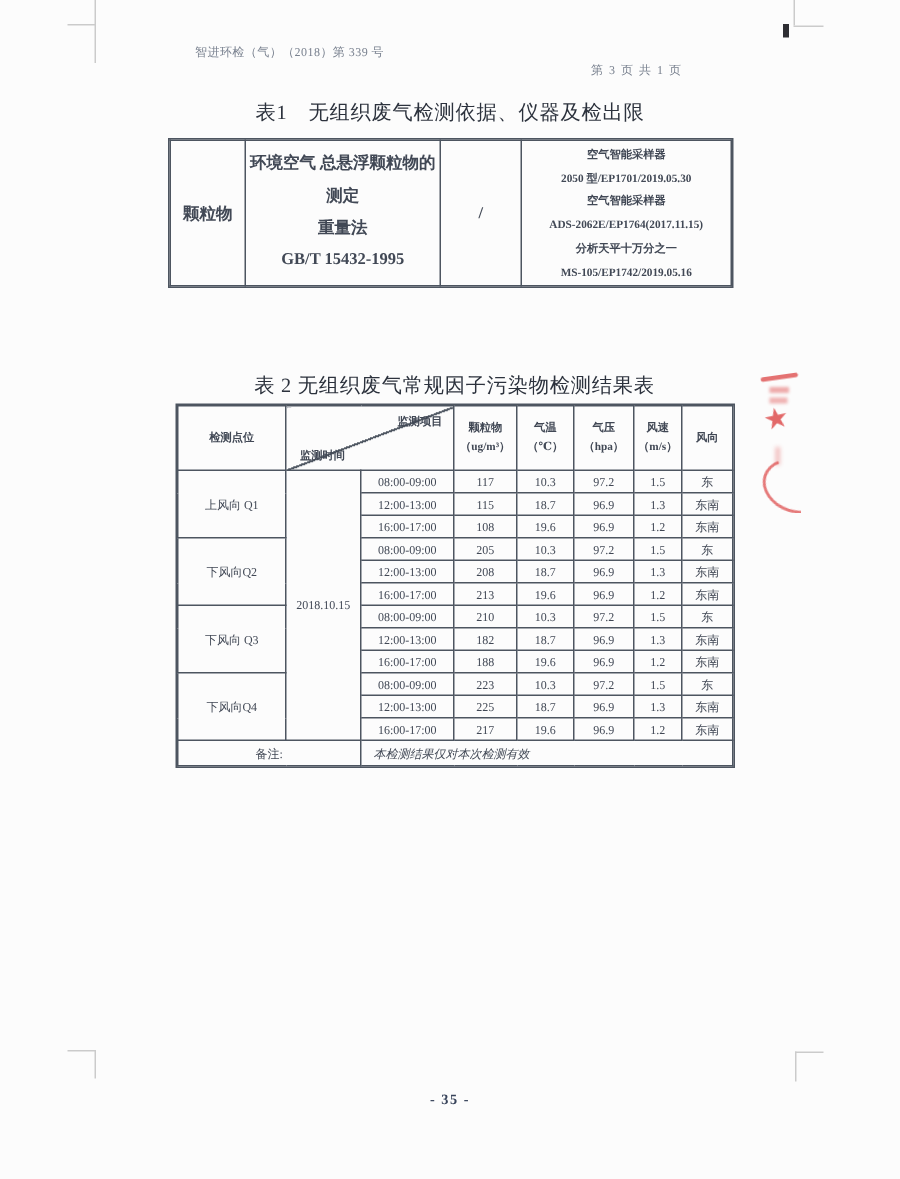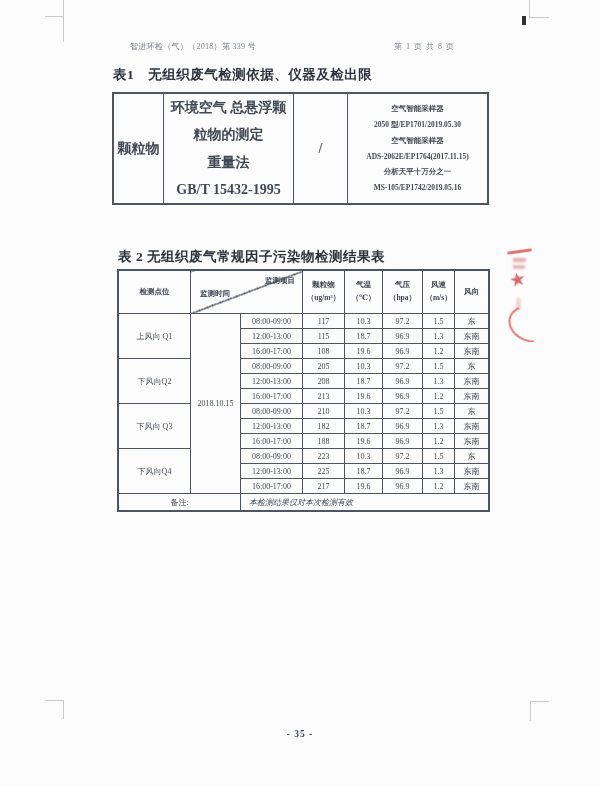--- a/index.html
+++ b/index.html
@@ -4,49 +4,49 @@
 <style>
   html,body{margin:0;padding:0;}
   body{
     width:600px;height:786px;position:relative;overflow:hidden;
     background:#fcfcfc;
     font-family:"Liberation Serif","DejaVu Serif",serif;
     color:#3f4652;
   }
   .abs{position:absolute;}
   
-  .doc-number{left:130px;top:41px;font-size:8px;color:#79818f;letter-spacing:.3px;}
+  .doc-number{left:130px;top:29px;font-size:8px;color:#79818f;letter-spacing:.3px;}
   .page-info{left:394px;top:41px;font-size:8px;color:#79818f;letter-spacing:1px;}
   
-  .tbl-title{font-weight:bold;font-size:13.5px;color:#2c323d;letter-spacing:.5px;}
+  .tbl-title{font-weight:normal;font-size:13.5px;color:#2c323d;text-align:center;letter-spacing:.5px;}
   .title1{left:113px;width:374px;top:66px;}
   .title2{left:118px;width:370px;top:248px;}
   
   table{border-collapse:collapse;table-layout:fixed;}
   td,th{border:1px solid #4d5560;text-align:center;vertical-align:middle;
         font-weight:normal;padding:0;color:#414855;overflow:hidden;}
   .t1{left:113px;top:93px;width:374px;}
   .t1 th{height:22px;font-size:8px;font-weight:600;}
-  .t1 td{font-size:14px;}
+  .t1 td{font-size:11px;}
   .t1 .method{line-height:1.95;white-space:pre-line;}
   .t1 .instr{font-size:7.5px;line-height:2.1;white-space:pre-line;}
   .t1 .bodyrow td{height:96px;font-weight:bold;}
   .t2{left:118px;top:270px;width:370px;}
   .t2 th{font-size:7.5px;font-weight:600;white-space:pre-line;line-height:1.7;height:42px;}
   .t2 td{height:14px;font-size:8px;}
   .t2 .note-label{height:16px;font-size:8px;}
   .t2 .note-value{text-align:left;padding-left:8px;font-size:8px;font-style:italic;}
   .outer{outline:1px solid #4d5560;}
   
   .diag{position:relative;
     background:linear-gradient(to bottom right,
       transparent calc(50% - .7px), #4d5560 calc(50% - .7px),
       #4d5560 calc(50% + .7px), transparent calc(50% + .7px));}
   .diag .c-top{position:absolute;top:4px;right:7px;font-size:7.5px;font-weight:600;}
-  .diag .c-bottom{position:absolute;bottom:12px;left:9px;font-size:7.5px;font-weight:600;}
+  .diag .c-bottom{position:absolute;bottom:2px;left:9px;font-size:7.5px;font-weight:600;}
   
   .page-number{left:0;width:600px;top:729px;text-align:center;font-size:9.5px;
     font-weight:600;color:#37435a;letter-spacing:1px;}
   
   .mark{position:absolute;background:#cbcbcb;}
   .reg-tick{position:absolute;left:522px;top:16px;width:4px;height:9px;background:#2e2e33;}
   
   .seal{position:absolute;left:504px;top:244px;width:30px;height:98px;overflow:hidden;}
   .seal .bar{position:absolute;left:3px;top:6px;width:25px;height:2.5px;background:#e05a5a;
     transform:rotate(-8deg);border-radius:2px;opacity:.85;filter:blur(.4px);}
@@ -69,21 +69,21 @@
 <div class="mark" style="left:45px;top:16px;width:19px;height:1px;"></div>
 <div class="mark" style="left:529px;top:0;width:1px;height:17px;"></div>
 <div class="mark" style="left:529px;top:17px;width:20px;height:1px;"></div>
 <div class="mark" style="left:45px;top:700px;width:19px;height:1px;"></div>
 <div class="mark" style="left:63px;top:700px;width:1px;height:19px;"></div>
 <div class="mark" style="left:530px;top:701px;width:19px;height:1px;"></div>
 <div class="mark" style="left:530px;top:701px;width:1px;height:20px;"></div>
 <div class="reg-tick"></div>
 
 <div class="abs doc-number">智进环检（气）（2018）第 339 号</div>
-<div class="abs page-info">第 1 页  共 8 页</div>
+<div class="abs page-info">第 3 页  共 1 页</div>
 
 <div class="abs tbl-title title1">表1　无组织废气检测依据、仪器及检出限</div>
 <table class="abs t1 outer">
   <colgroup>
       <col style="width:50px">
       <col style="width:130px">
       <col style="width:54px">
       <col style="width:140px">
     </colgroup>
   <tbody>

